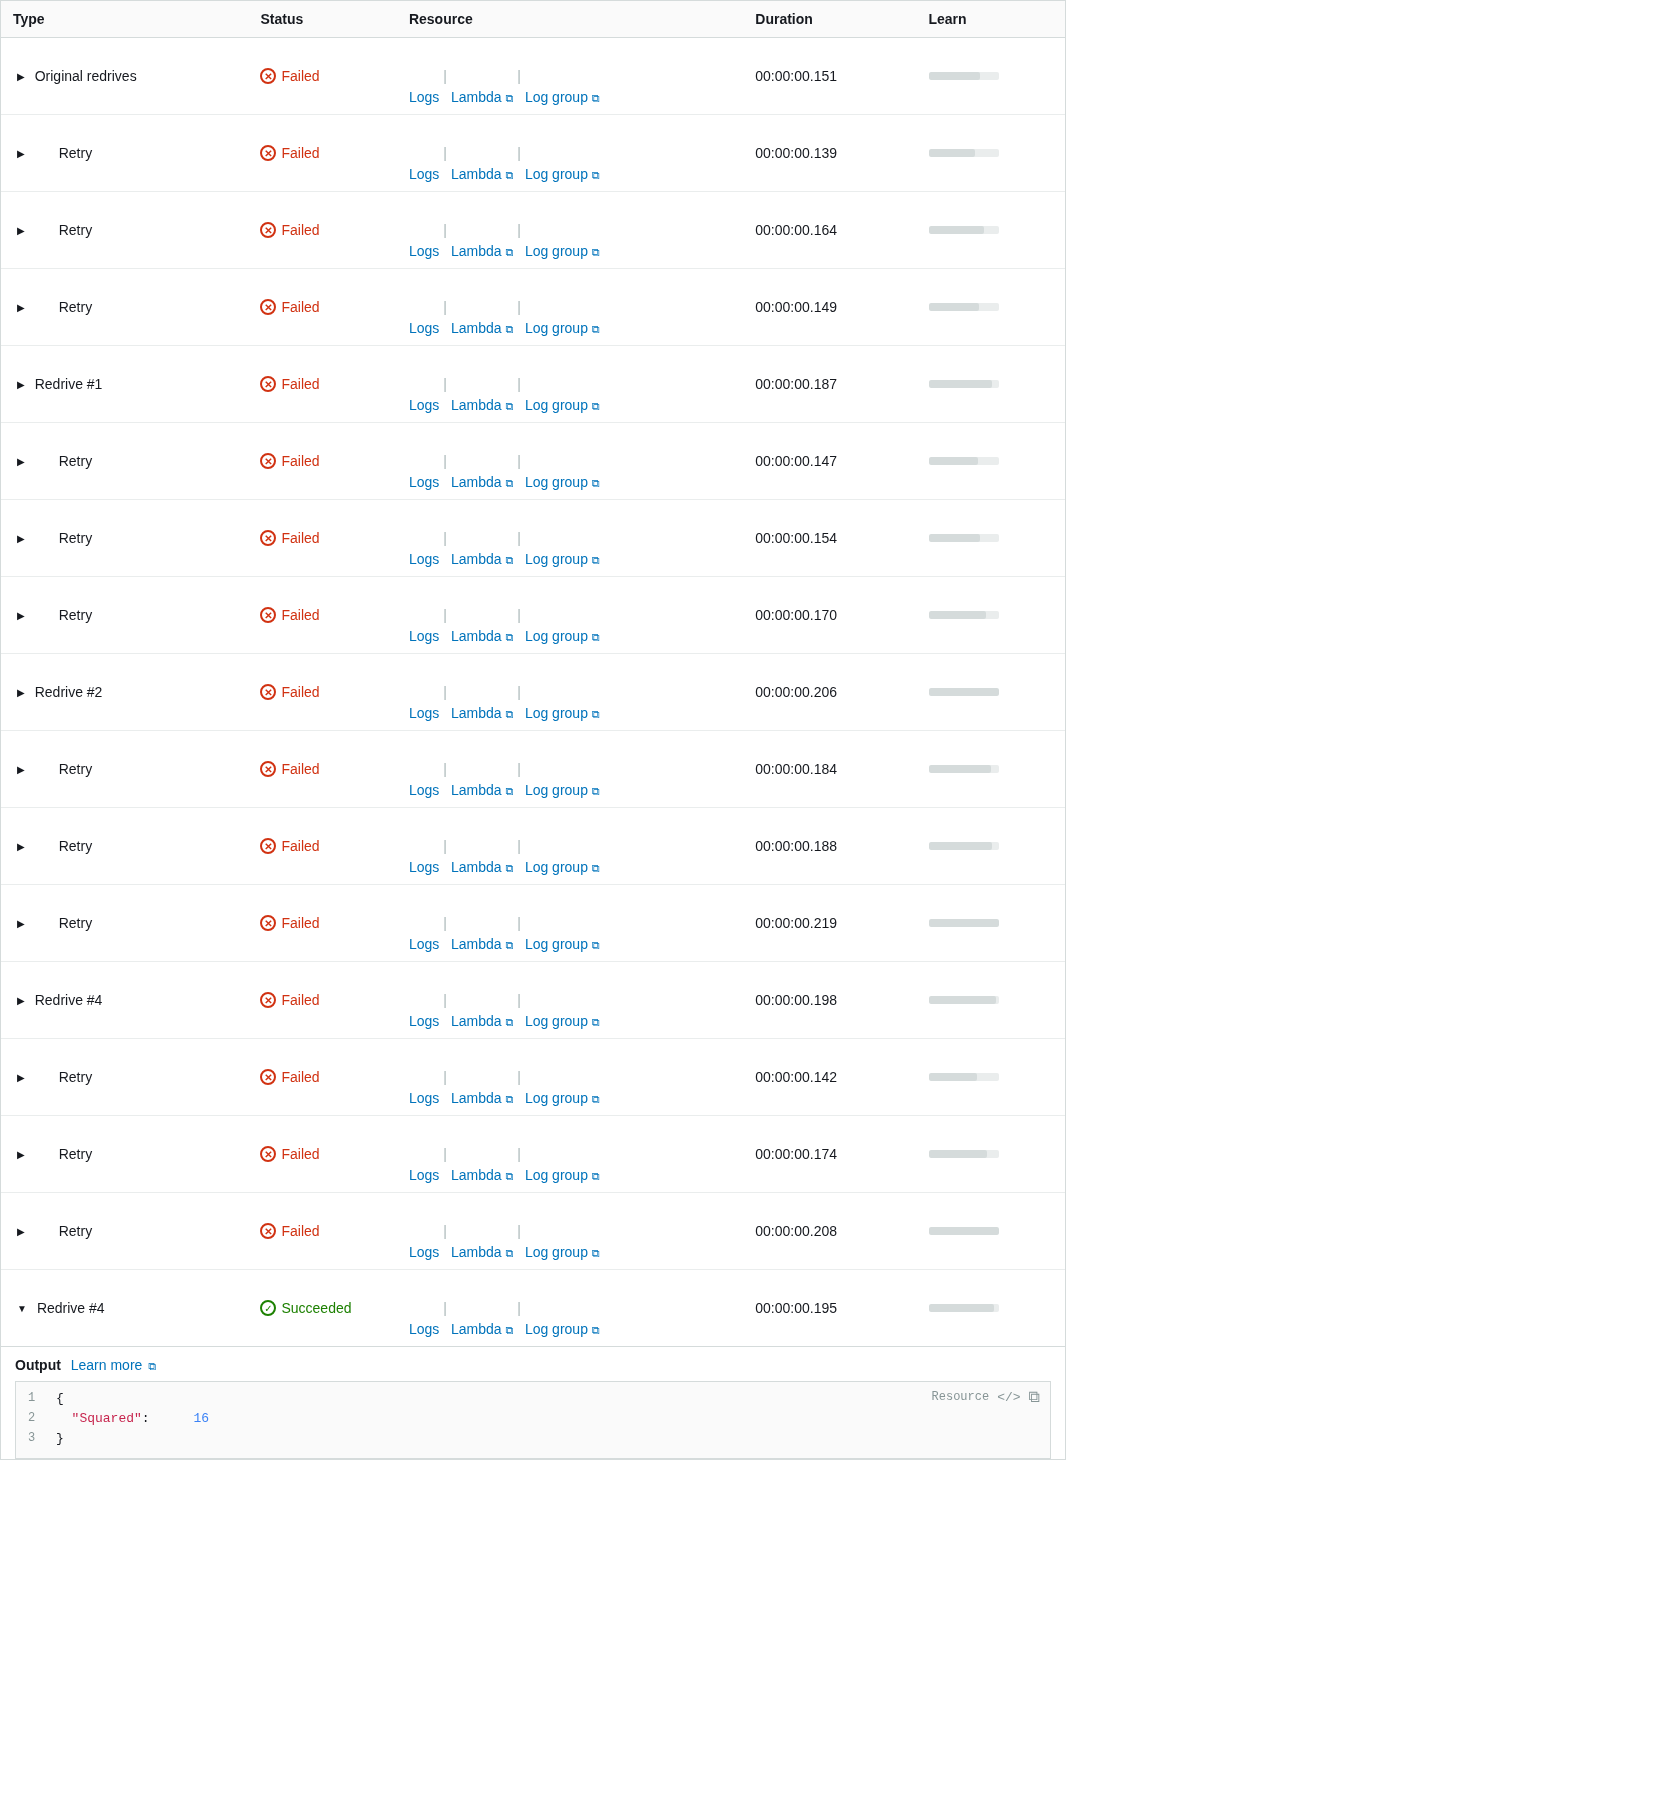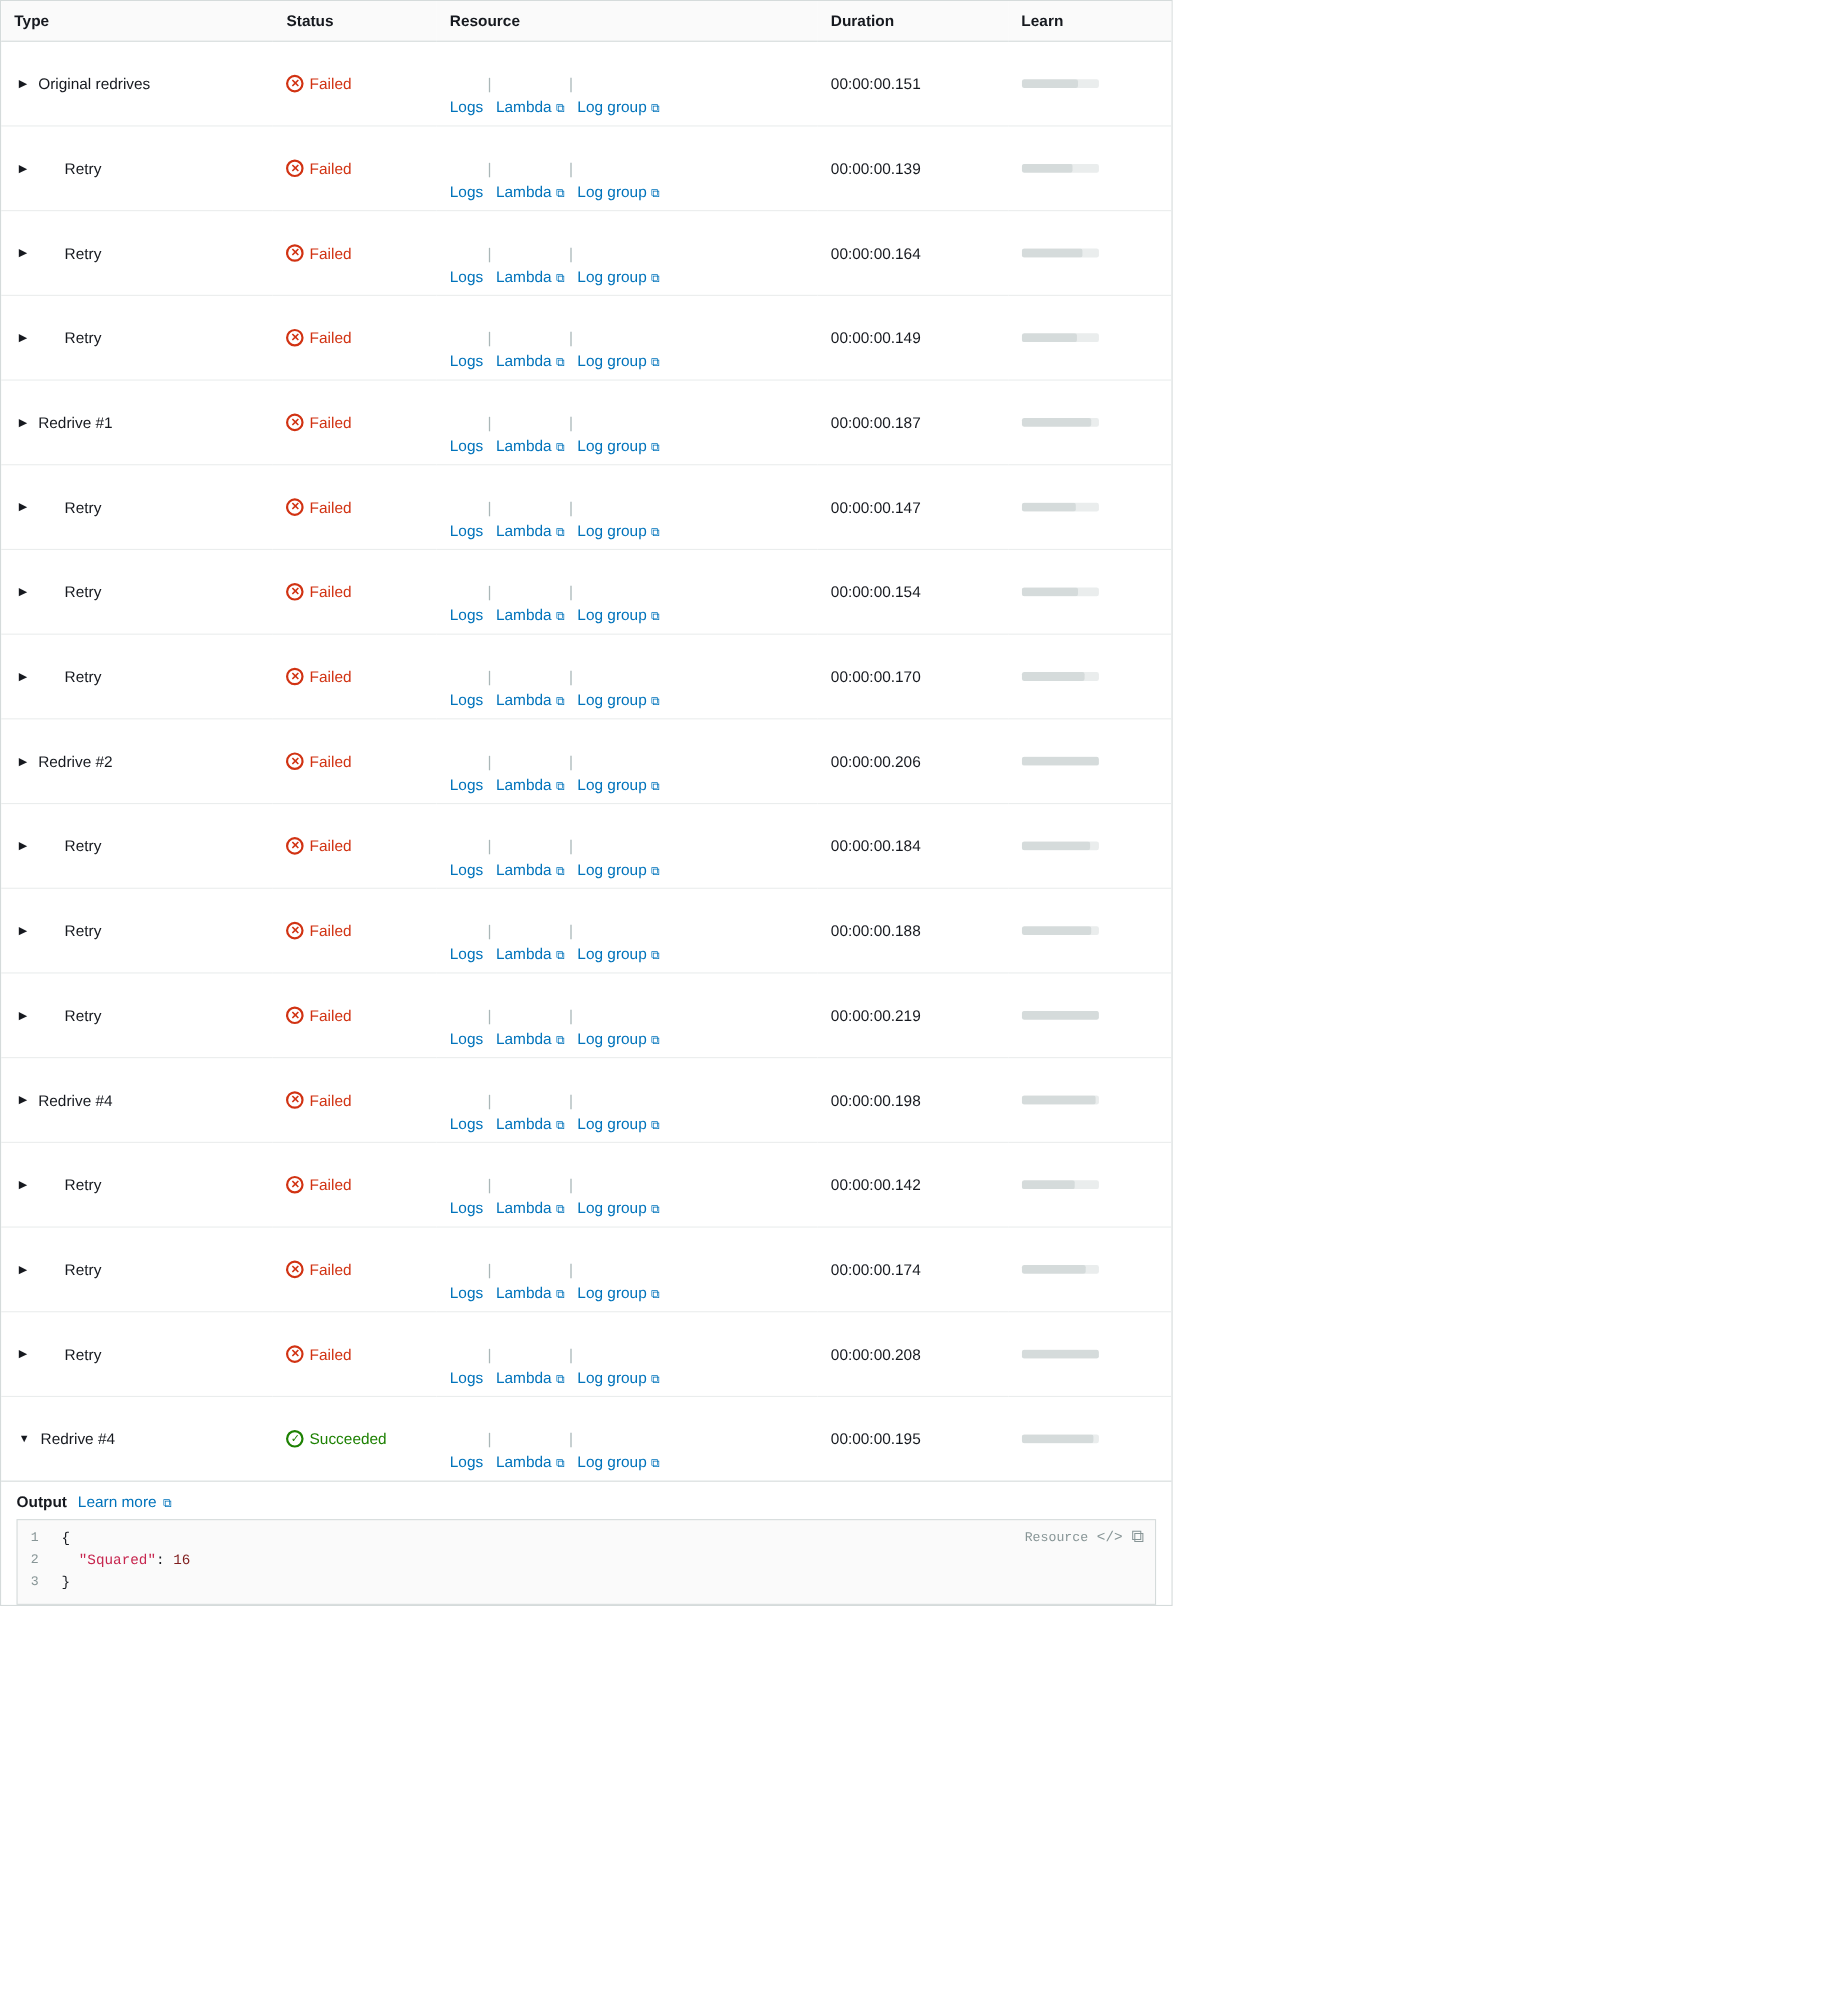--- a/index.html
+++ b/index.html
@@ -183,21 +183,21 @@
     }
     .line-num {
       color: #879596;
       width: 28px;
       flex-shrink: 0;
       user-select: none;
       font-size: 12px;
     }
     .line-content { color: #16191f; }
     .json-string { color: #c7254e; }
-    .json-number { color: #7f1d1d; }
+    .json-number { color: #3b82f6; margin-left: 36px; }
     .code-toolbar {
       position: absolute;
       top: 6px;
       right: 10px;
       display: flex;
       align-items: center;
       gap: 8px;
     }
     .copy-btn {
       background: none;

